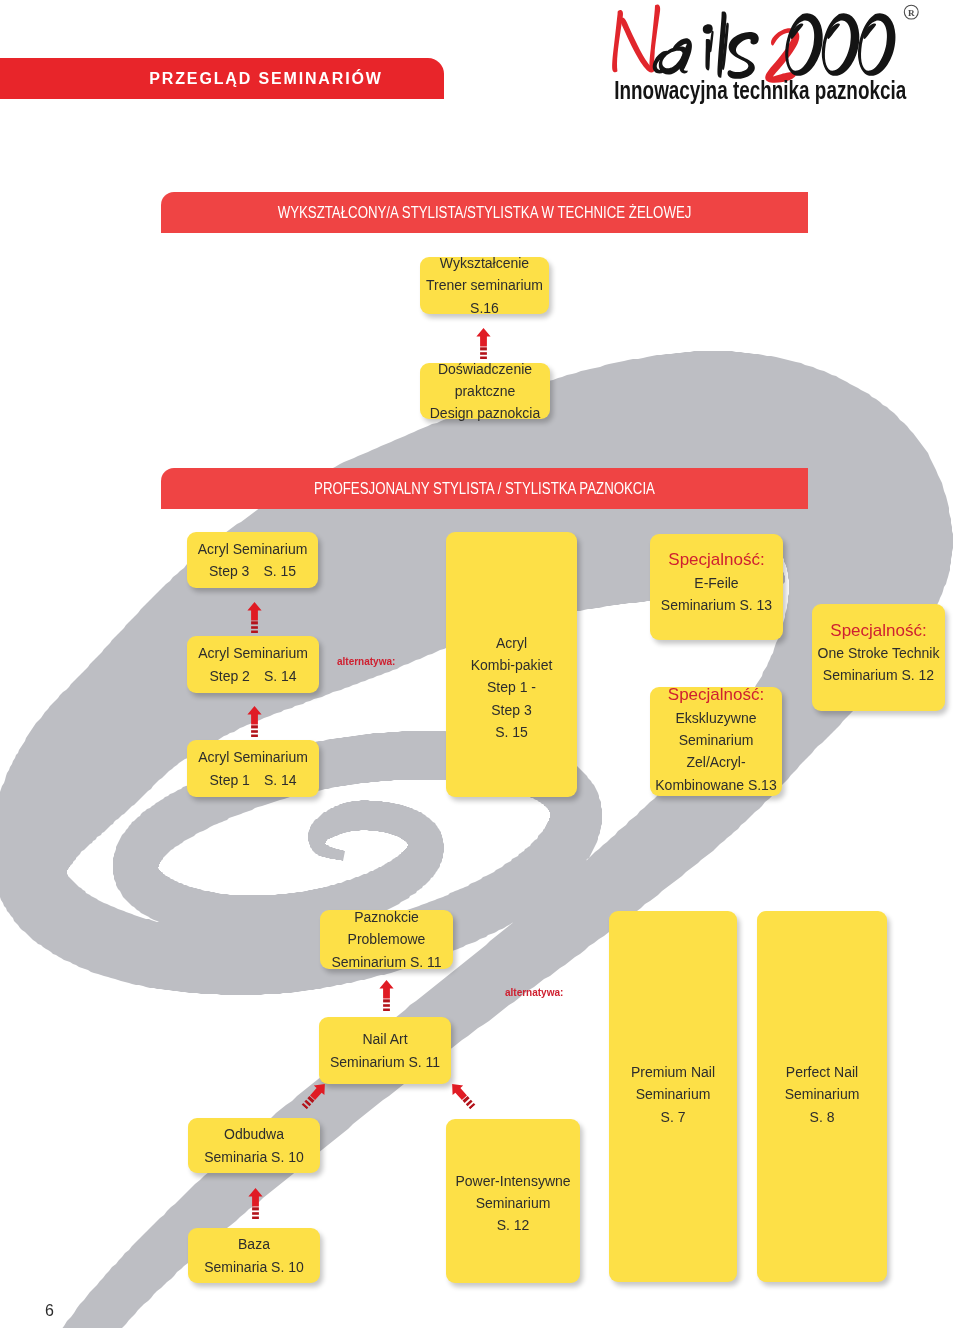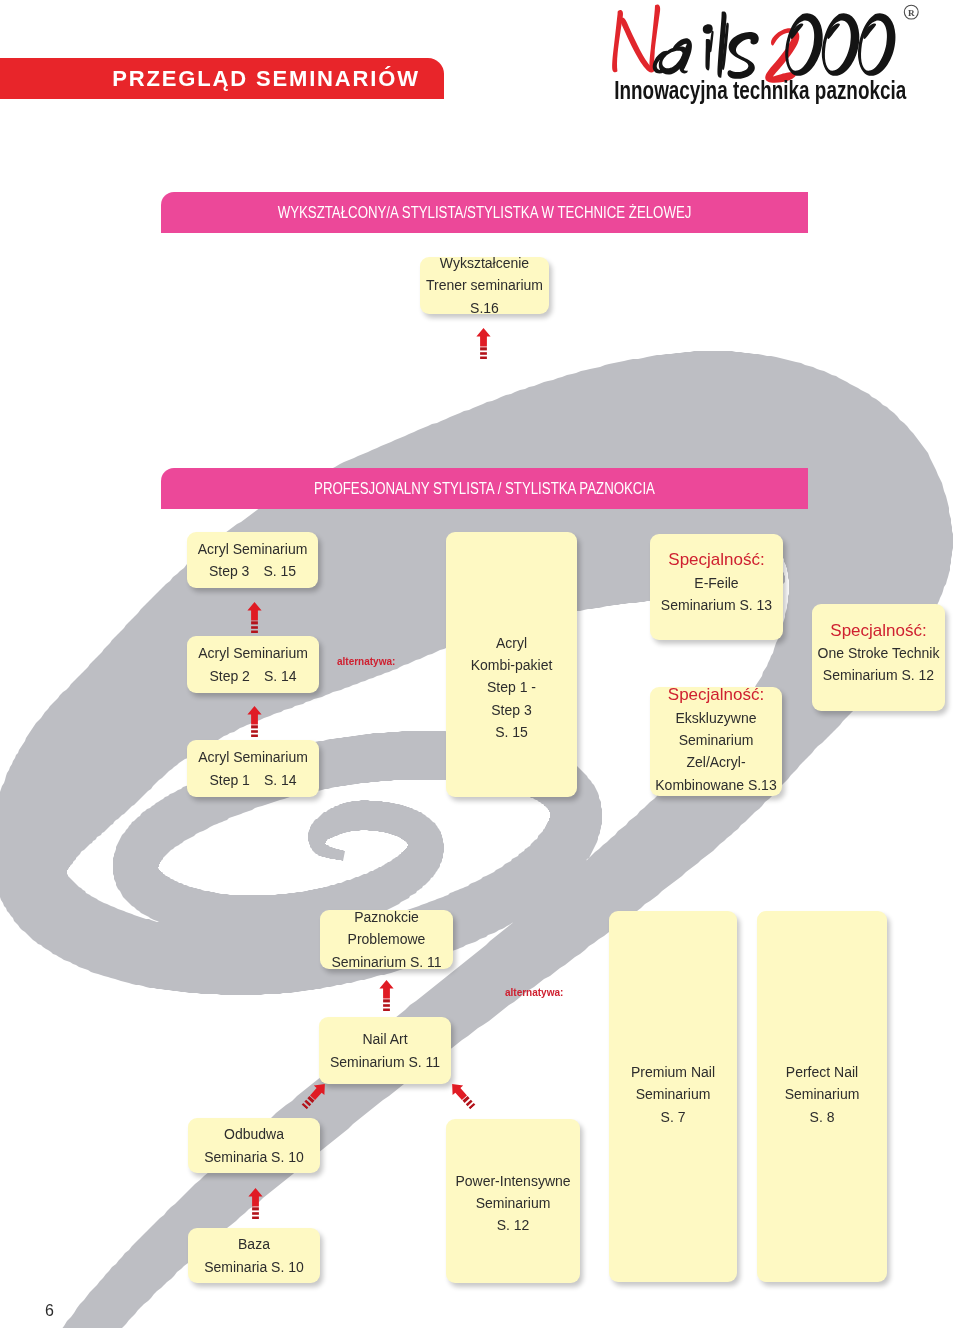--- a/index.html
+++ b/index.html
@@ -2,25 +2,25 @@
 <html><head>
 <meta charset="utf-8">
 <title>Przeglad seminariow</title>
 <style>
 html,body{margin:0;padding:0;background:#fff;}
 body{width:960px;height:1328px;font-family:"Liberation Sans",sans-serif;}
 #page{position:relative;width:960px;height:1328px;overflow:hidden;background:#fff;}
 #swoosh{position:absolute;left:0;top:0;width:960px;height:1328px;}
 #redbar{position:absolute;left:0;top:58px;width:444px;height:41px;background:#e8252a;border-top-right-radius:16px;}
 #banner-title{position:absolute;left:55px;top:58px;width:422px;height:41px;line-height:41px;
-  color:#fff;font-weight:bold;font-size:22px;letter-spacing:1.85px;text-align:center;white-space:nowrap;}
-.secbar{position:absolute;left:161px;width:647px;height:41px;background:#ec4899;border-top-left-radius:13px;}
+  color:#fff;font-weight:bold;font-size:16px;letter-spacing:1.85px;text-align:center;white-space:nowrap;}
+.secbar{position:absolute;left:161px;width:647px;height:41px;background:#ef4444;border-top-left-radius:13px;}
 .secbar span{display:block;width:100%;height:41px;line-height:41px;text-align:center;color:#fff;
   font-size:16px;white-space:nowrap;transform:scaleX(.828);}
-.box{position:absolute;background:#fef9c3;border-radius:9px;color:#2d2d2d;font-size:14px;box-sizing:border-box;
+.box{position:absolute;background:#fde047;border-radius:9px;color:#2d2d2d;font-size:14px;box-sizing:border-box;
   display:flex;flex-direction:column;align-items:center;justify-content:center;text-align:center;
   box-shadow:3px 4px 5px rgba(0,0,0,.22);}
 .box .ln{display:block;line-height:22.2px;white-space:nowrap;}
 .box .hd{display:block;line-height:23.6px;color:#cf2030;font-weight:normal;font-size:17px;white-space:nowrap;}
 .alt{position:absolute;color:#cf2030;font-weight:bold;font-size:10px;white-space:nowrap;line-height:14px;}
 #pagenum{position:absolute;left:45px;top:1302px;color:#2d2d2d;font-size:16px;line-height:18px;}
 .arrow{position:absolute;width:15px;height:31px;}
 #logo{position:absolute;left:596px;top:2px;width:352px;height:106px;}
 </style>
 </head>
@@ -80,20 +80,25 @@
       <span>WYKSZTAŁCONY/A STYLISTA/STYLISTKA W TECHNICE ŻELOWEJ</span>
     </div>
   <div class="secbar" style="top:468px">
       <span>PROFESJONALNY STYLISTA / STYLISTKA PAZNOKCIA</span>
     </div>
   <div class="box" style="left:420px;top:257px;width:129px;height:57px">
       <span class="ln">Wykształcenie</span>
       <span class="ln">Trener seminarium</span>
       <span class="ln">S.16</span>
     </div>
+  <div class="box" style="left:420px;top:363px;width:130px;height:56px">
+      <span class="ln">Doświadczenie</span>
+      <span class="ln">praktczne</span>
+      <span class="ln">Design paznokcia</span>
+    </div>
   <div class="box" style="left:187px;top:532px;width:131px;height:56px">
       <span class="ln">Acryl Seminarium</span>
       <span class="ln">Step 3 S. 15</span>
     </div>
   <div class="box" style="left:187px;top:636px;width:132px;height:57px">
       <span class="ln">Acryl Seminarium</span>
       <span class="ln">Step 2 S. 14</span>
     </div>
   <div class="box" style="left:187px;top:740px;width:132px;height:57px">
       <span class="ln">Acryl Seminarium</span>

